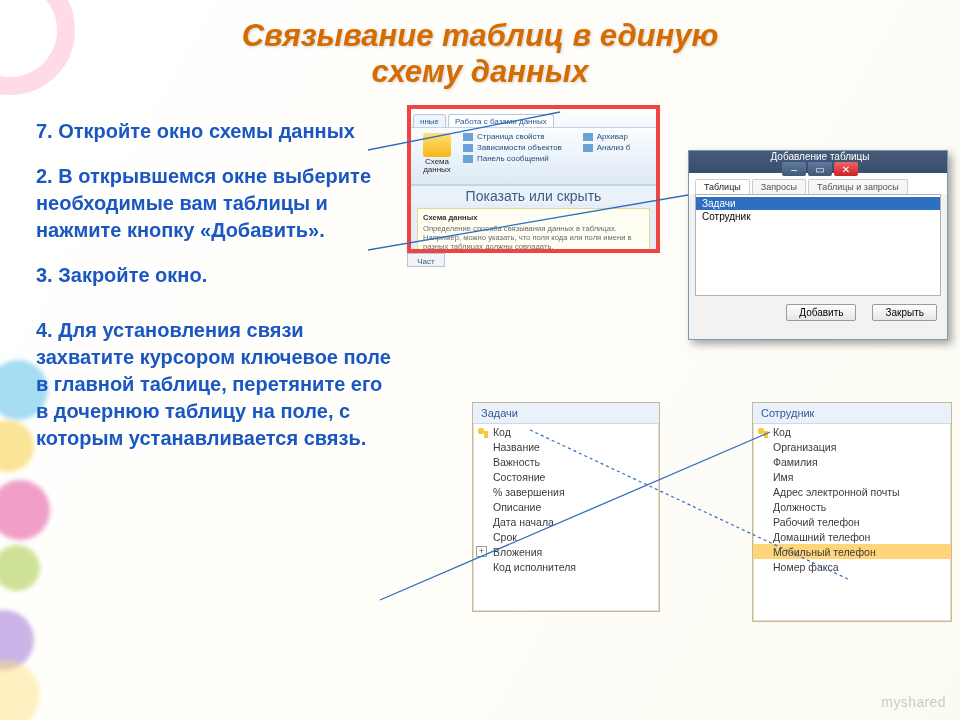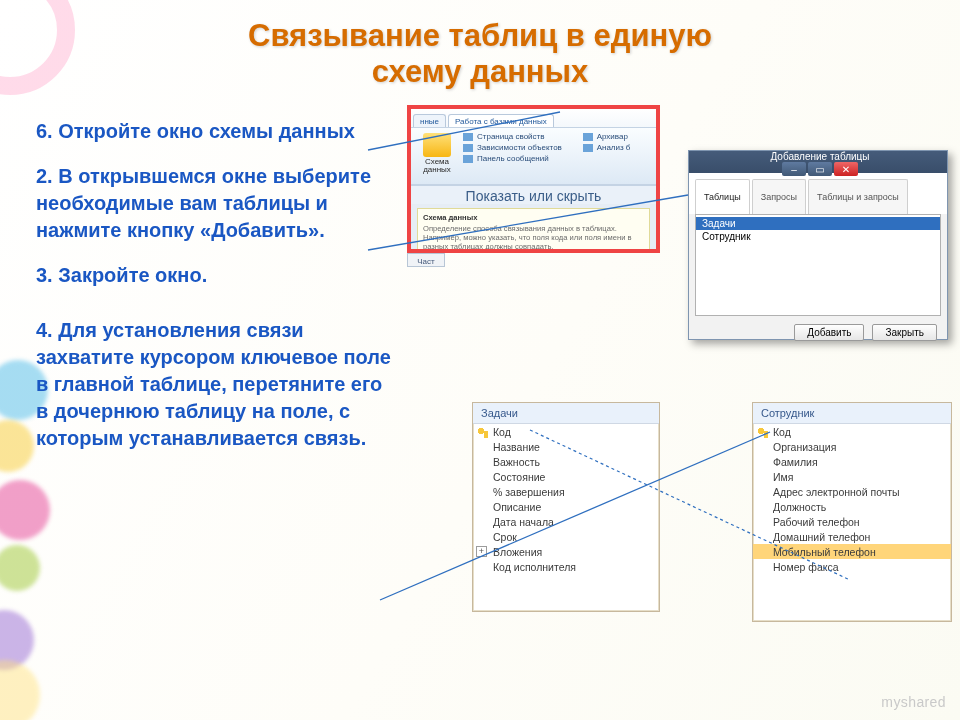--- a/index.html
+++ b/index.html
@@ -30,20 +30,21 @@
   .b2{ background:#f7c61e; left:-18px; top:420px; width:52px;height:52px;}
   .b3{ background:#e22e8a; left:-10px; top:480px;}
   .b4{ background:#93c21f; left:-6px; top:545px; width:46px;height:46px;}
   .b5{ background:#8d5bcf; left:-26px; top:610px;}
   .b6{ background:#ffe17a; left:-30px; top:660px; width:70px;height:70px;}
 
   h1.title {
     text-align: center;
     font-size: 31px;
     font-weight: bold;
+    font-style: italic;
     color: #d66c00;
     text-shadow: 1px 1px 3px #cfcfcf;
     padding-top: 18px;
     line-height: 1.15;
   }
   .content {
     position: absolute;
     left: 36px;
     top: 118px;
     width: 360px;
@@ -155,41 +156,41 @@
     display:flex; align-items:center; justify-content:center;
     font-size:10px; color:#fff;
   }
   .dlg .winbtns .min,.dlg .winbtns .max{ background:linear-gradient(#5f7aa0,#415976);}
   .dlg .winbtns .cls{ background:linear-gradient(#e66,#c22);}
   .dlg .dtabs{
     display:flex; gap:2px; padding:6px 6px 0;
     background:#fff;
   }
   .dlg .dtab{
-    padding:12px 8px;
+    padding:2px 8px;
     font-size:9px;
     border:1px solid #cfcfcf;
     border-bottom:none;
     background:#f6f6f6;
     color:#555;
     border-radius:2px 2px 0 0;
   }
   .dlg .dtab.active{ background:#fff; color:#222;}
   .dlg .listbox{
     margin:0 6px;
     height:102px;
     background:#fff;
     border:1px solid #b1b1b1;
     font-size:10px;
     padding:2px 0;
   }
   .dlg .listbox div{ padding:1px 6px;}
   .dlg .listbox .sel{ background:#2f6fbf; color:#fff;}
   .dlg .dlg-btns{
-    display:flex; justify-content:flex-end; gap:8px;
+    display:flex; justify-content:flex-end; gap:16px;
     padding:8px 10px;
   }
   .dlg .dlg-btns button{
     font-size:10px; padding:2px 12px;
     background:linear-gradient(#fefefe,#e6e6e6);
     border:1px solid #9a9a9a;
     border-radius:2px;
     cursor:pointer;
   }
 
@@ -254,21 +255,21 @@
 <div class="blob b4"></div>
 <div class="blob b5"></div>
 <div class="blob b6"></div>
 
 <h1 class="title">
   <span>Связывание таблиц в единую</span><br>
   <span>схему данных</span>
 </h1>
 
 <div class="content">
-  <div class="item">6. Откройте окно схемы данных</div>
+  <div class="item">7. Откройте окно схемы данных</div>
   <div class="item">2. В открывшемся окне выберите необходимые вам таблицы и нажмите кнопку «Добавить».</div>
   <div class="item">3. Закройте окно.</div>
   <div class="item big-gap">4. Для установления связи захватите курсором ключевое поле в главной таблице, перетяните его в дочернюю таблицу на поле, с которым устанавливается связь.</div>
 </div>
 
 <div class="ribbon">
   <div class="tabs">
     <div class="tab">нные</div>
     <div class="tab active">Работа с базами данных</div>
   </div>

